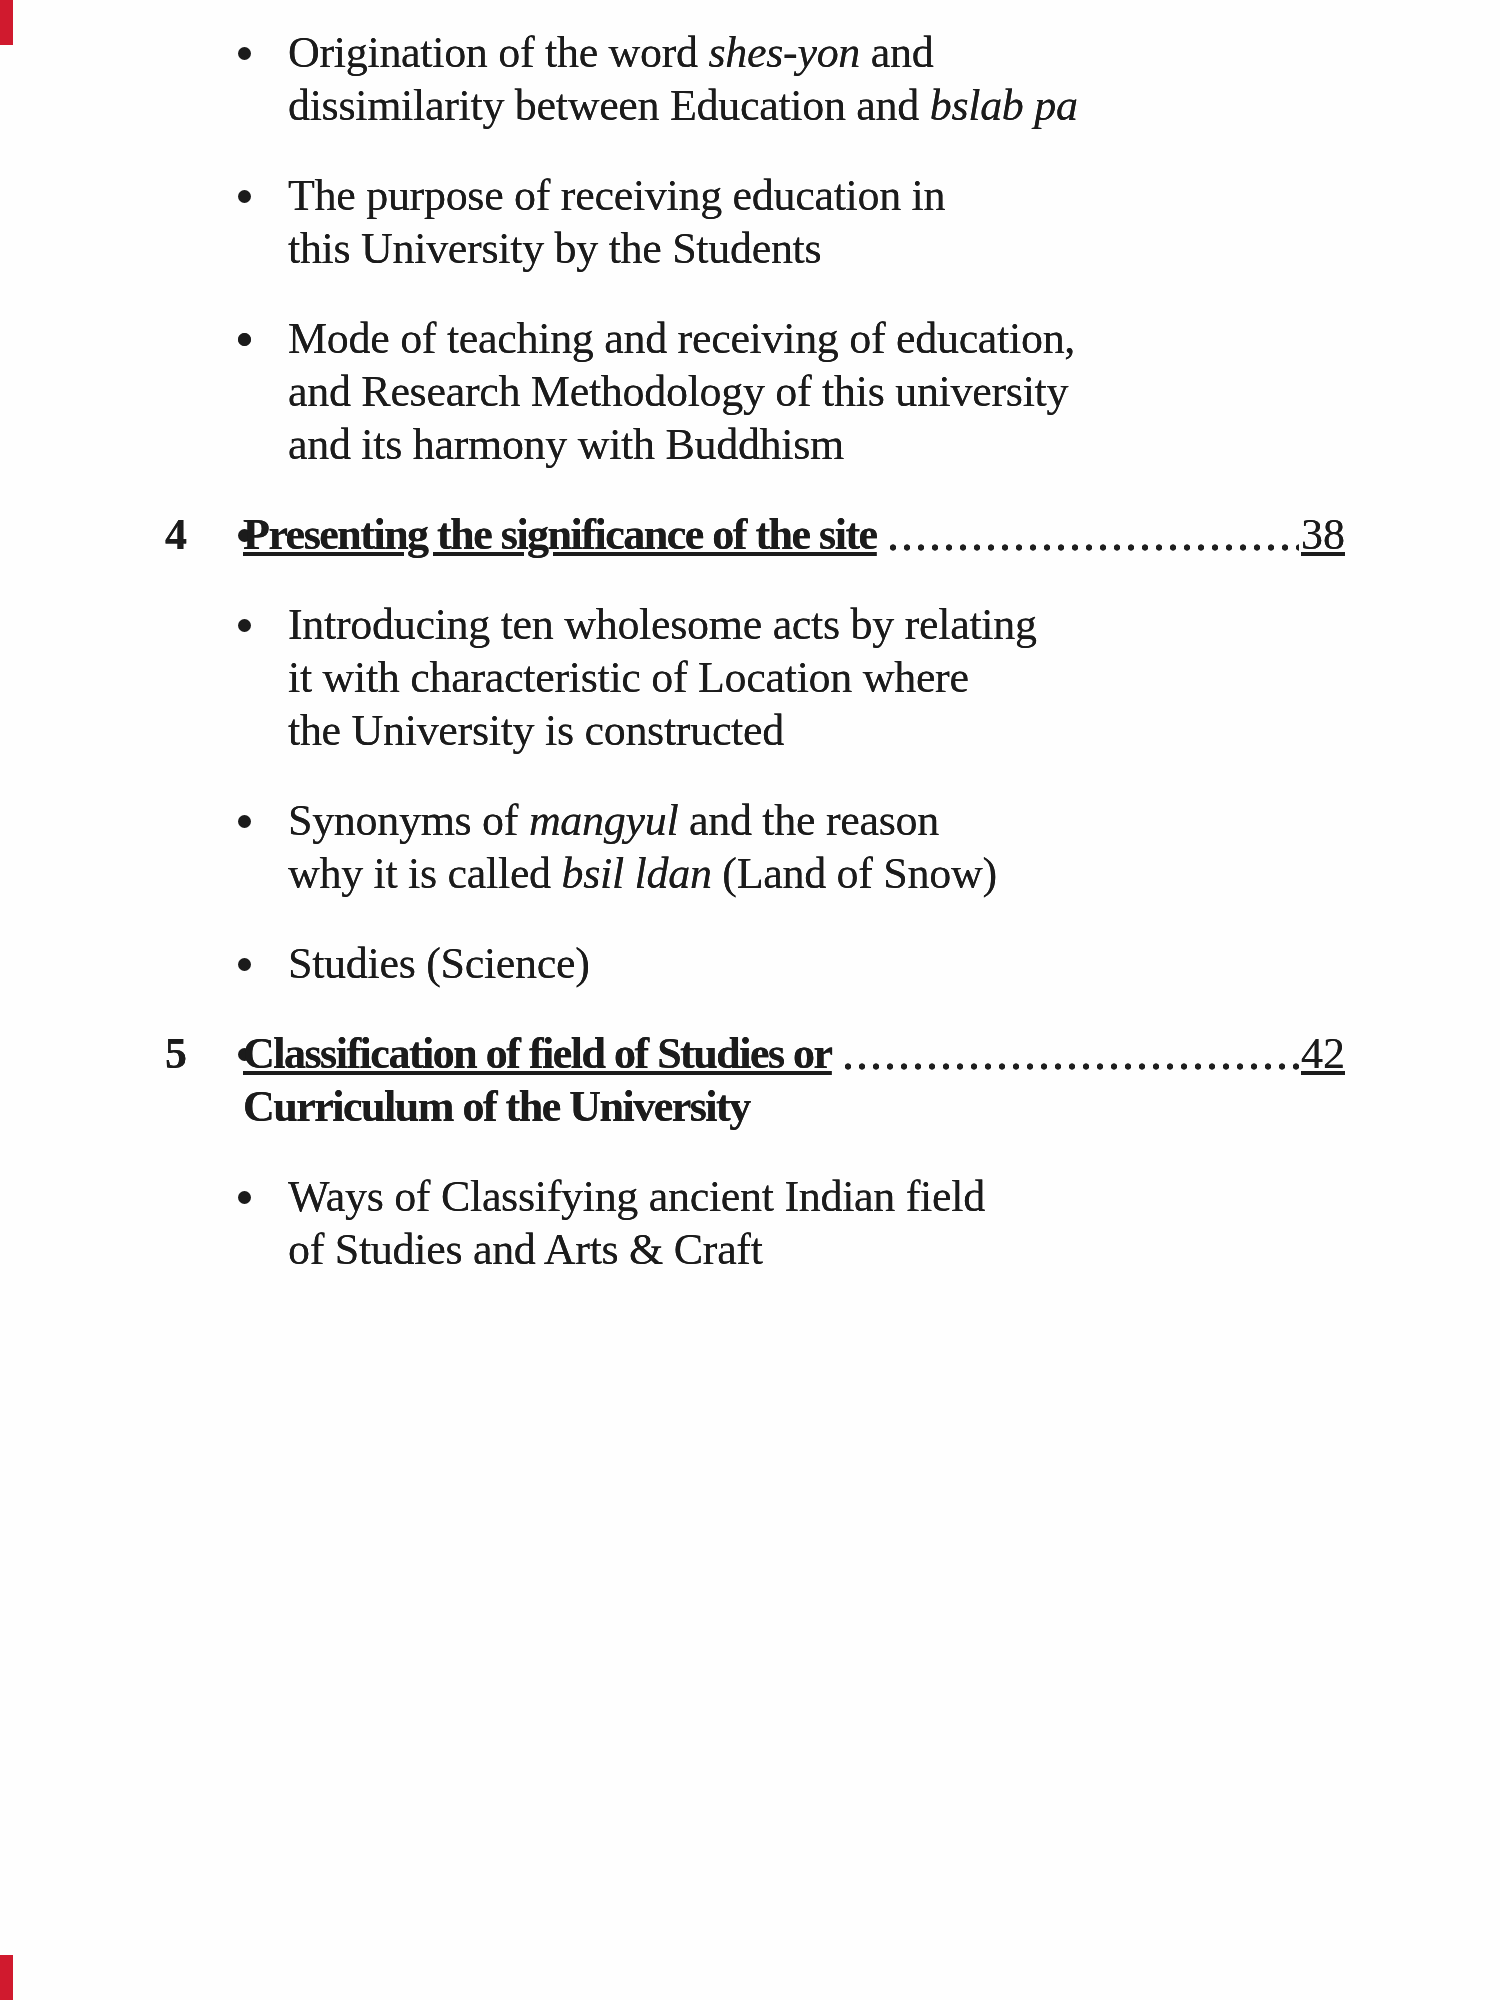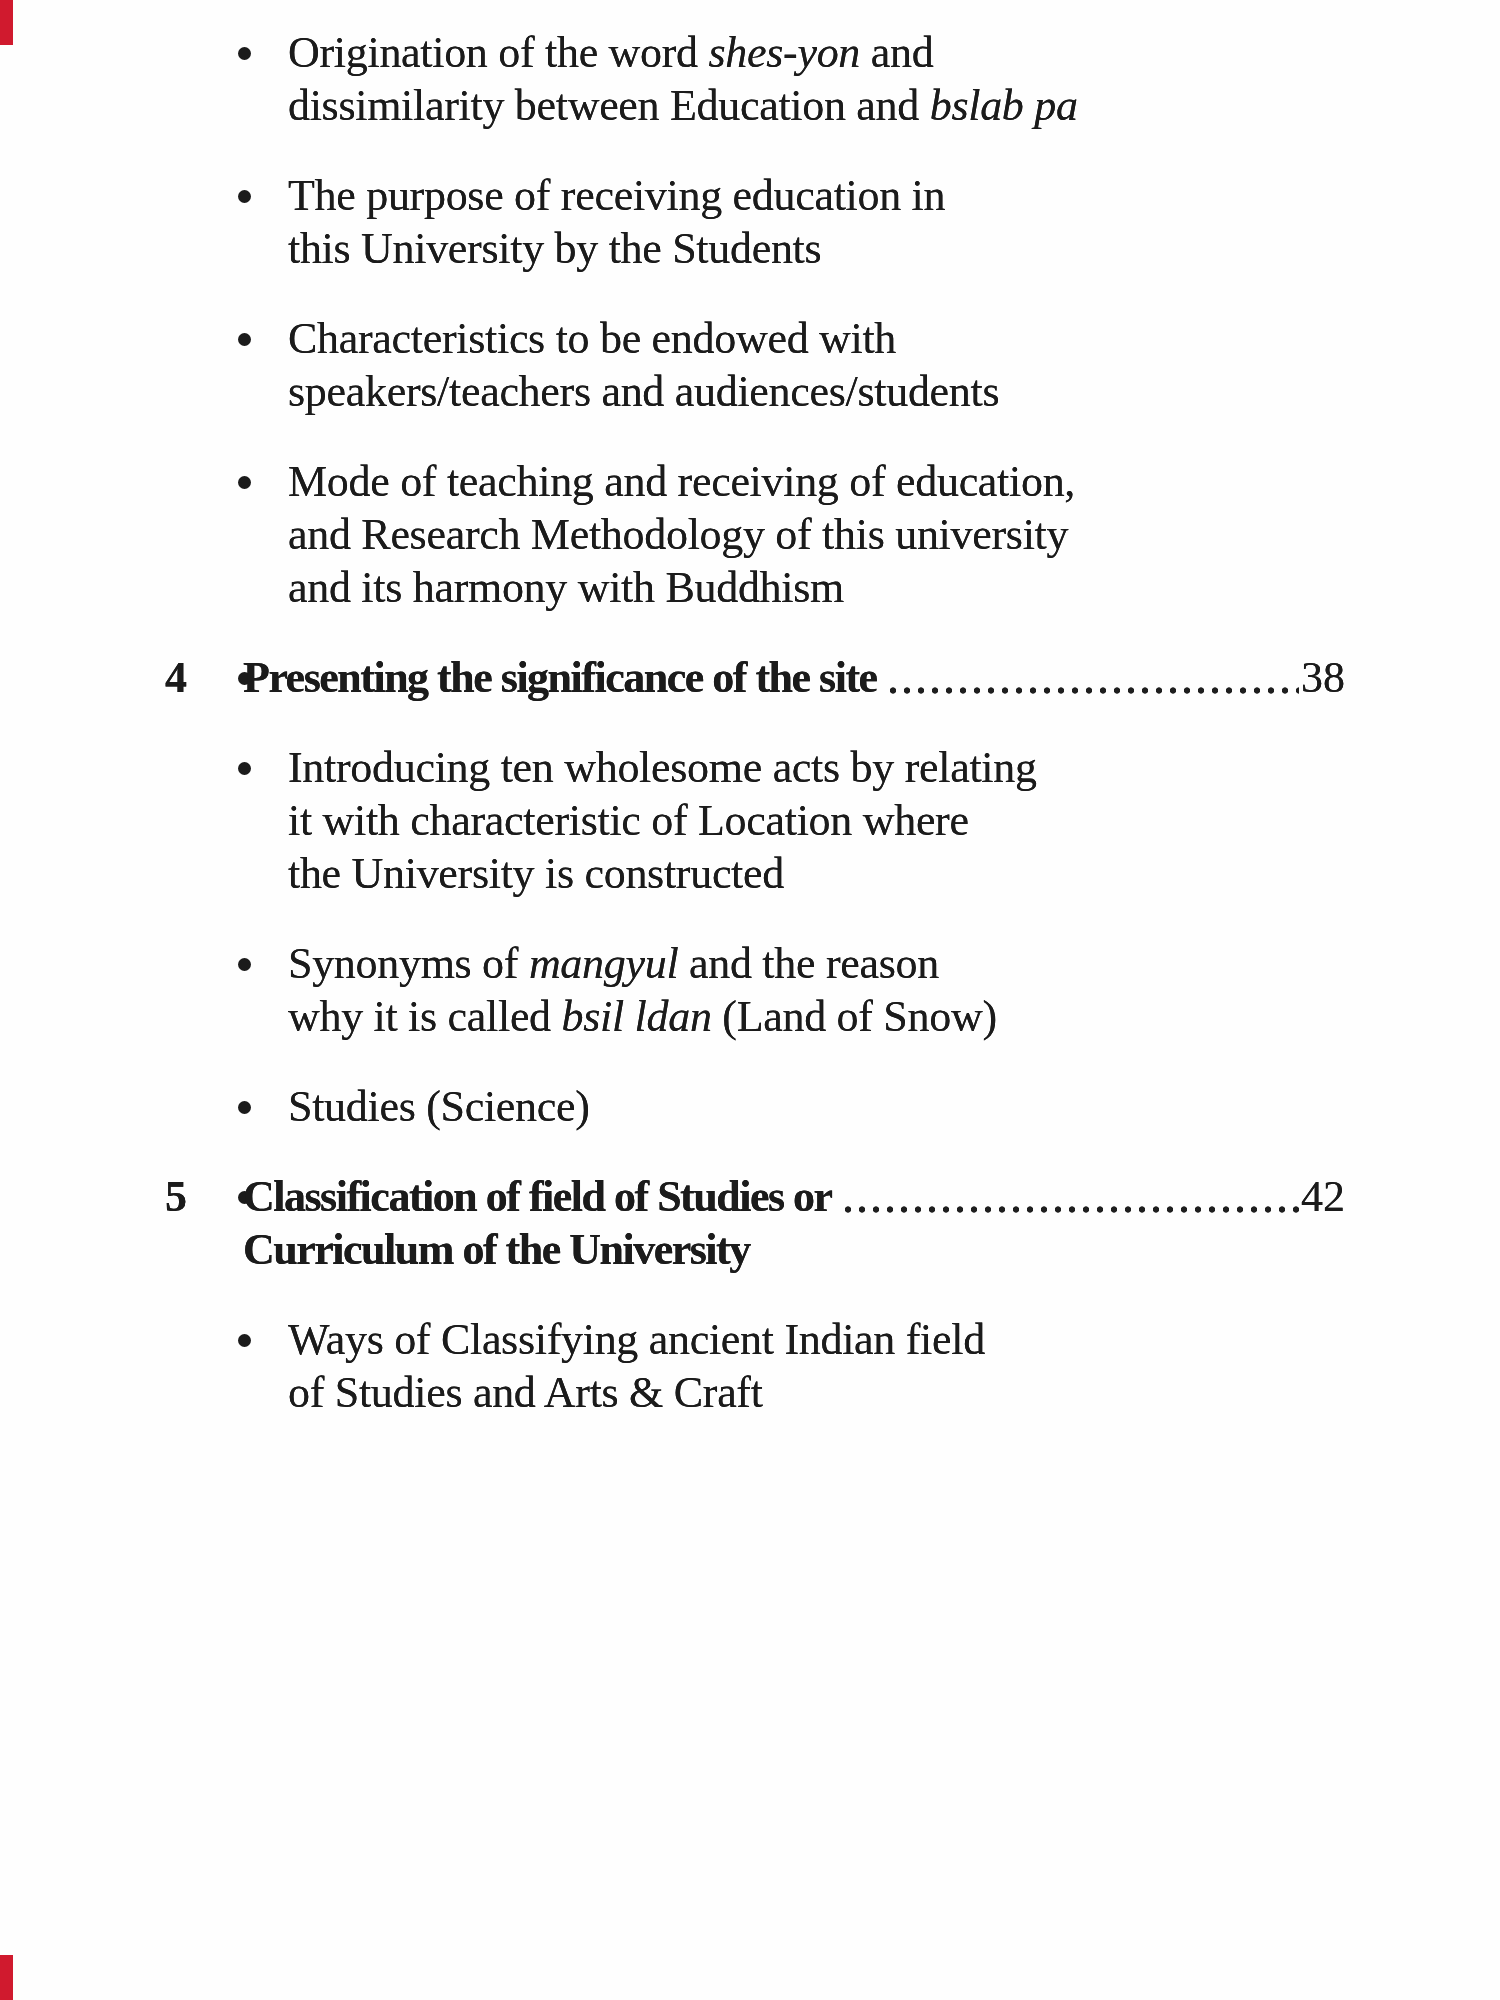--- a/index.html
+++ b/index.html
@@ -58,20 +58,21 @@
   .item.section .num {
     position: absolute;
     left: 0;
     top: 0;
     letter-spacing: 0;
   }
   .line { white-space: nowrap; }
   .line.first {
     display: flex;
     align-items: flex-end;
+    text-decoration: underline;
   }
   .it { font-style: italic; }
   .leader {
     flex: 1 1 auto;
     align-self: flex-end;
     height: 9px;
     margin: 0 2px 9px 12px;
     background-image: radial-gradient(circle at 4px 4.5px, #1e1e1e 2.8px, rgba(0,0,0,0) 3.5px);
     background-size: 14px 9px;
     background-repeat: repeat-x;
@@ -98,24 +99,20 @@
       </div>
       <div class="item bullet">
         <span class="dot"></span>
         <div class="lines">
           <div class="line"><span class="rm">The purpose of receiving education in</span></div>
           <div class="line"><span class="rm">this University by the Students</span></div>
         </div>
       </div>
       <div class="item bullet">
         <span class="dot"></span>
-        <div class="lines">
-          <div class="line"><span class="rm">Characteristics to be endowed with</span></div>
-          <div class="line"><span class="rm">speakers/teachers and audiences/students</span></div>
-        </div>
       </div>
       <div class="item bullet">
         <span class="dot"></span>
         <div class="lines">
           <div class="line"><span class="rm">Mode of teaching and receiving of education,</span></div>
           <div class="line"><span class="rm">and Research Methodology of this university</span></div>
           <div class="line"><span class="rm">and its harmony with Buddhism</span></div>
         </div>
       </div>
       <div class="item bullet">

